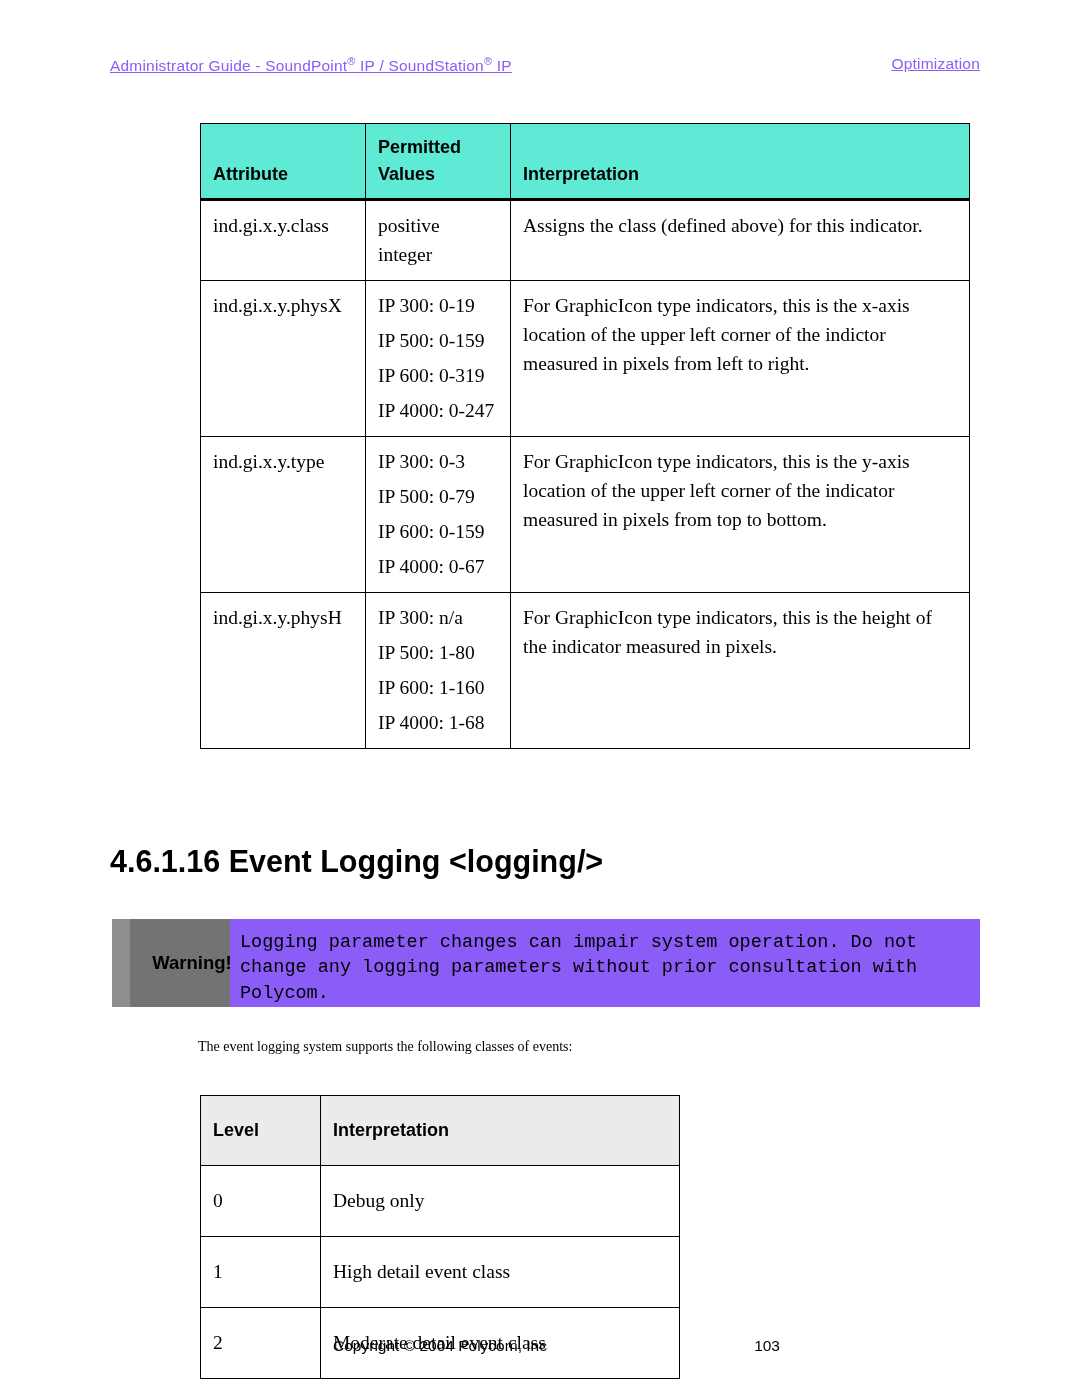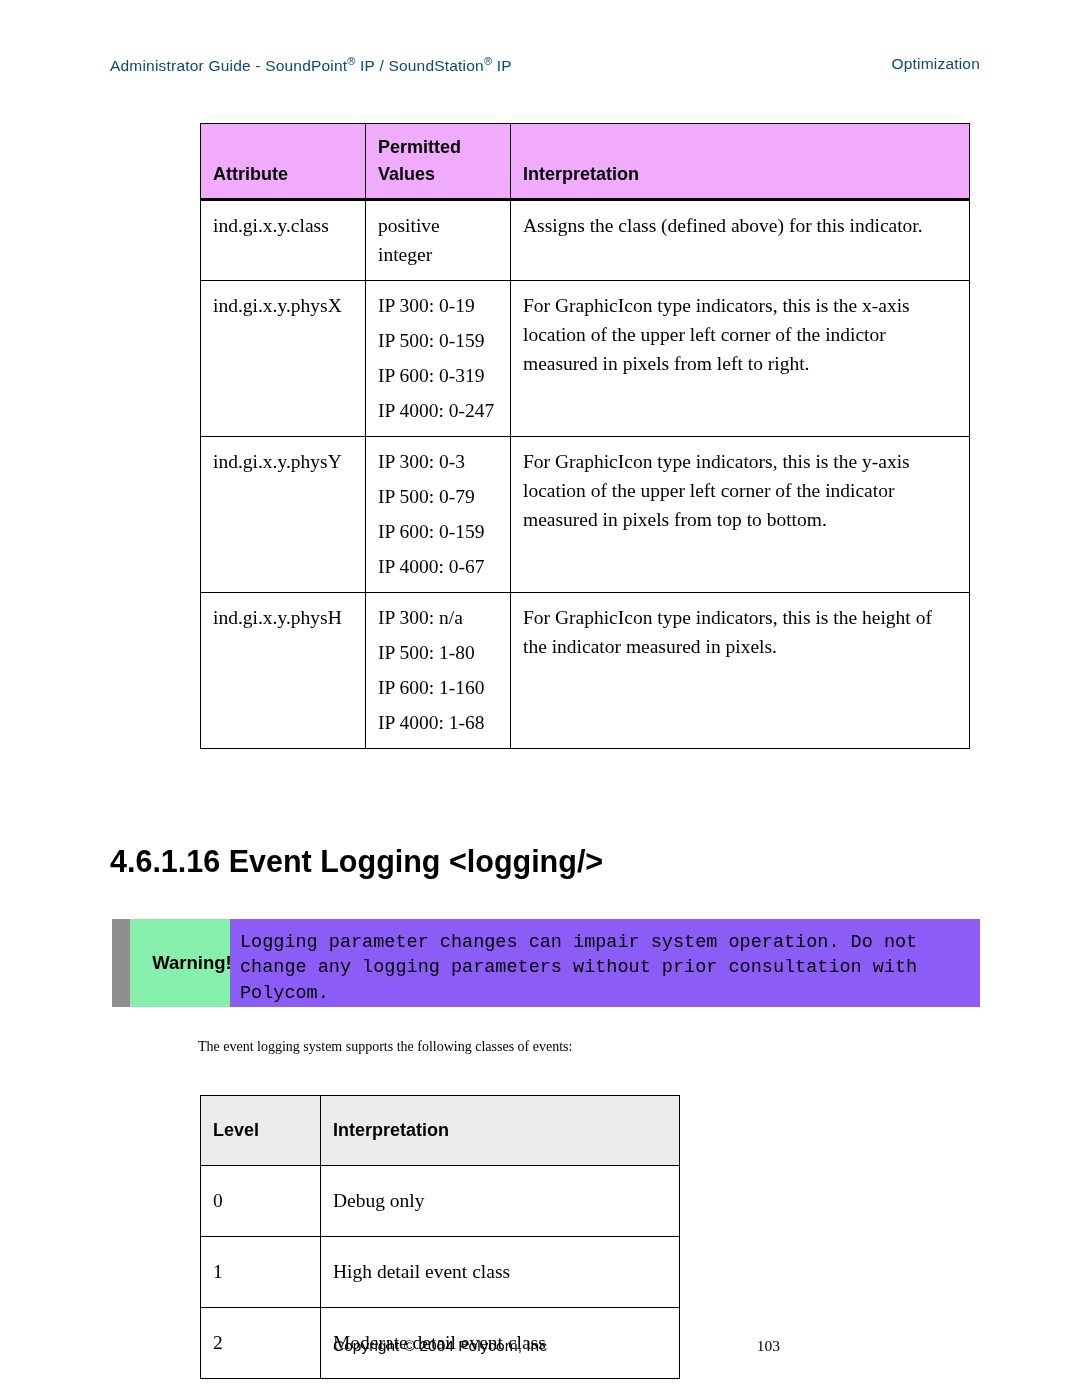--- a/index.html
+++ b/index.html
@@ -16,42 +16,43 @@
     position: relative;
     padding: 55px 100px 50px 110px;
   }
 
   
   .hdr {
     display: flex;
     justify-content: space-between;
     font-family: Helvetica, Arial, sans-serif;
     font-size: 15.5px;
-    color: #0c4a6e;
+    color: #8b5cf6;
     letter-spacing: 0.2px;
     margin-bottom: 48px;
+    text-decoration: underline;
   }
   .hdr .reg { font-size: 11px; vertical-align: super; }
 
   
   .attr-wrap { margin-left: 90px; }
   table.attr {
     border-collapse: collapse;
     width: 770px;
   }
   table.attr th, table.attr td {
     border: 1px solid #000;
     padding: 10px 12px;
     font-size: 19.5px;
     text-align: left;
     vertical-align: top;
     line-height: 1.5;
   }
   table.attr thead th {
-    background: #f0abfc;
+    background: #5eead4;
     font-family: Helvetica, Arial, sans-serif;
     font-weight: 700;
     font-size: 18px;
     vertical-align: bottom;
   }
   
   table.attr thead tr { border-bottom: 3px solid #000; }
   table.attr col.c1 { width: 165px; }
   table.attr col.c2 { width: 145px; }
   table.attr col.c3 { width: auto; }
@@ -67,21 +68,21 @@
     margin: 95px 0 40px 0;
   }
   .warning-wrap { position: relative; margin-left:2px; }
   .warning-wrap .grey-square {
     position:absolute; left:0; top:0; width:18px; height:100%; background:#8e8e8e;
   }
   .warning-wrap .label {
     position:absolute; left:18px; top:0; bottom:0; width:100px;
     display:flex; align-items:center; justify-content:center;
     font-family:Helvetica,Arial,sans-serif; font-weight:700; font-size:18.5px;
-    background:#86efac;
+    background:#737373;
     padding-left:24px;
   }
   .warning-wrap .body {
     margin-left:118px; background:#8b5cf6;
     padding:11px 16px 1px 10px; font-size:18.5px; line-height:1.38;font-family:Liberation Mono, monospace;
   }
 
   .intro-para {
     font-size: 14px;
     margin: 32px 0 40px 88px;
@@ -115,21 +116,21 @@
     left: 0; right: 0;
     display: flex;
     justify-content: center;
     font-family: Helvetica, Arial, sans-serif;
     font-size: 15.5px;
     width: 880px;
   }
   .footer .pg {
     position: absolute;
     right: 100px;
-    font-family: Liberation Serif, serif;
+    font-family: Liberation Sans, sans-serif;
     font-size: 15.5px;
   }
 </style>
 </head>
 <body>
 
 <div class="page">
 
   <div class="hdr">
     <div>
@@ -168,21 +169,21 @@
               <div class="pvlist">
             <div>IP 300: 0-19</div>
             <div>IP 500: 0-159</div>
             <div>IP 600: 0-319</div>
             <div>IP 4000: 0-247</div>
           </div>
             </td>
           <td>For GraphicIcon type indicators, this is the x-axis location of the upper left corner of the indictor measured in pixels from left to right.</td>
         </tr>
         <tr>
-          <td>ind.gi.x.y.physY</td>
+          <td>ind.gi.x.y.type</td>
           <td>
               <div class="pvlist">
             <div>IP 300: 0-3</div>
             <div>IP 500: 0-79</div>
             <div>IP 600: 0-159</div>
             <div>IP 4000: 0-67</div>
           </div>
             </td>
           <td>For GraphicIcon type indicators, this is the y-axis location of the upper left corner of the indicator measured in pixels from top to bottom.</td>
         </tr>

